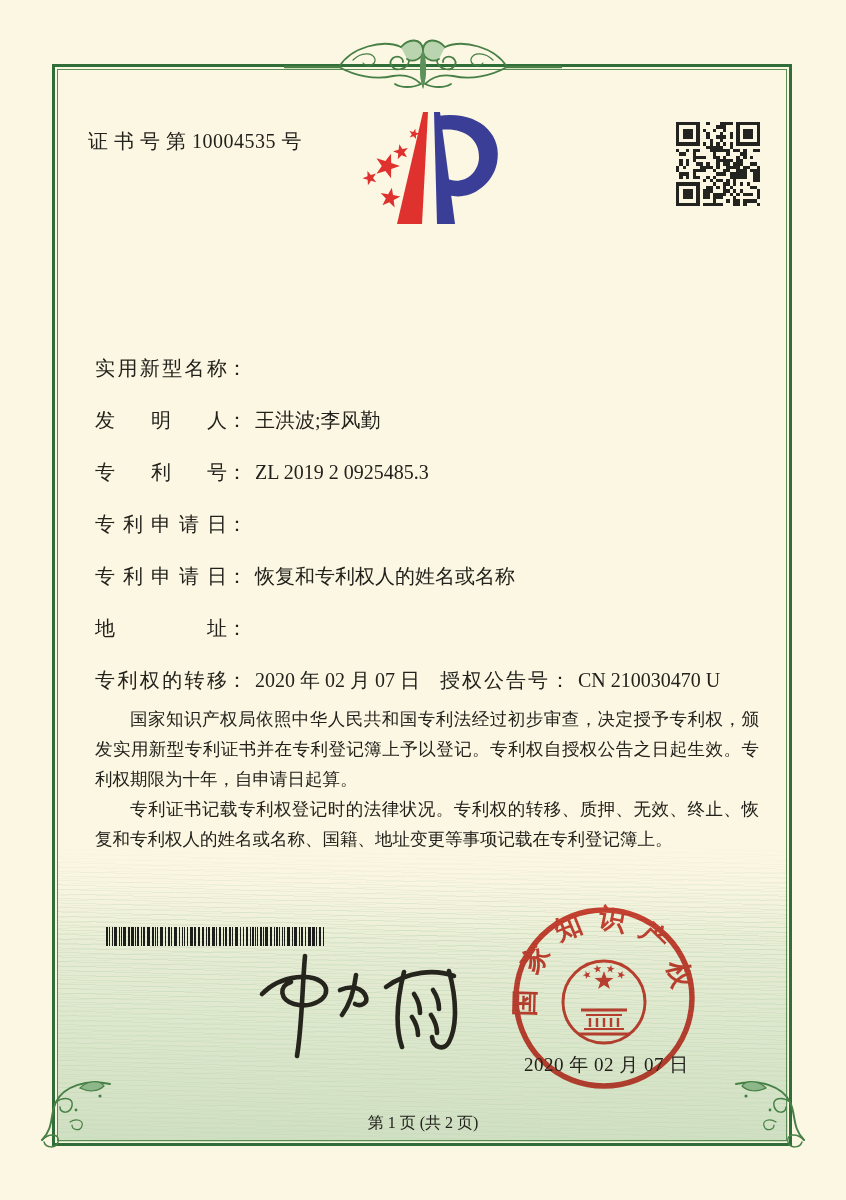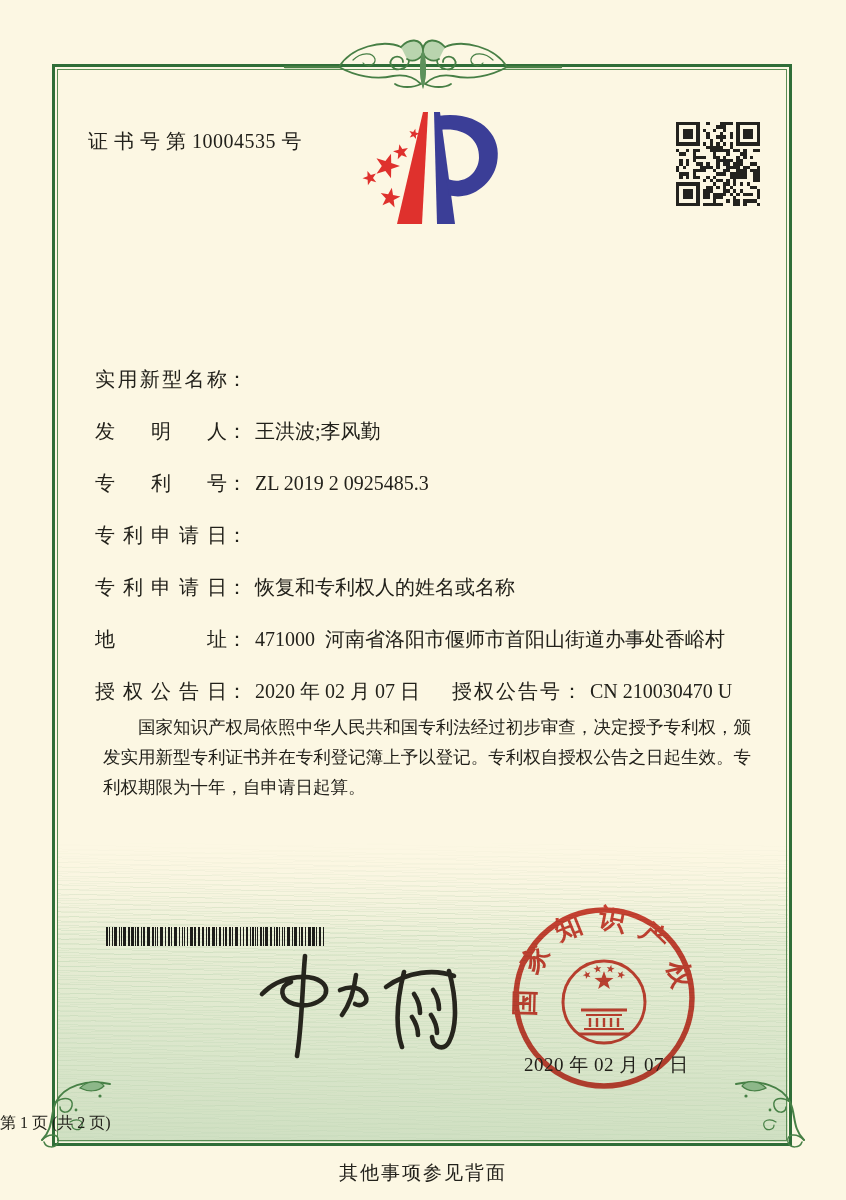--- a/index.html
+++ b/index.html
@@ -19,35 +19,35 @@
             mask-image:linear-gradient(to bottom,transparent 0,#000 95px);}
   .z{position:absolute;z-index:3;}
   .cert-no{left:88px;top:128px;font-size:20px;white-space:pre;letter-spacing:.5px;}
   .logo{left:350px;top:106px;}
   .qr{left:676px;top:122px;width:84px;height:84px;display:grid;
       grid-template-columns:repeat(25,1fr);grid-template-rows:repeat(25,1fr);}
   .qr i{display:block;}
   .qr i.d{background:#23231f;}
   .title{left:0;right:0;top:242px;margin:0;text-align:center;font-size:45px;font-weight:700;
          letter-spacing:7px;text-indent:7px;color:#191712;}
-  .fields{left:95px;top:366px;width:666px;font-size:20px;}
+  .fields{left:95px;top:355px;width:666px;font-size:20px;}
   .row{display:flex;align-items:baseline;height:28px;margin-bottom:24px;white-space:pre;}
   .lab{display:inline-block;width:132px;text-align:justify;text-align-last:justify;}
   .lab2{letter-spacing:2px;}
   .val{margin-left:8px;white-space:pre;}
-  .grp2{margin-left:32px;}
+  .grp2{margin-left:20px;}
   .body-text{left:95px;top:704px;width:664px;font-size:17.5px;line-height:30px;text-align:justify;}
-  .body-text p{margin:8px;text-indent:2em;}
+  .body-text p{margin:0;text-indent:2em;}
   .barcode{left:106px;top:927px;width:224px;height:19px;display:flex;align-items:stretch;z-index:2;}
   .barcode i{display:block;background:#1d1d1a;}
   .commissioner{left:94px;top:988px;font-size:20px;line-height:38px;letter-spacing:3px;}
   .signature{left:228px;top:942px;}
   .seal{left:508px;top:902px;mix-blend-mode:multiply;opacity:.95;}
   .seal-date{left:524px;top:1052px;font-size:19px;white-space:pre;letter-spacing:.5px;z-index:4;}
-  .page-info{left:0;right:0;top:1113px;text-align:left;font-size:16px;white-space:pre;}
+  .page-info{left:0;right:0;top:1113px;text-align:center;font-size:16px;white-space:pre;}
   .back-note{left:0;right:0;top:1160px;text-align:center;font-size:19px;letter-spacing:2px;}
   .ornament{left:283px;top:32px;z-index:2;}
   .corner{z-index:2;}
   .corner-bl{left:30px;top:1076px;}
   .corner-br{left:732px;top:1076px;transform:scaleX(-1);}
 </style>
 </head>
 <body>
 
 <div class="page">
@@ -752,30 +752,31 @@
     <div class="row">
       <span class="lab">专利号</span><span>：</span><span class="val">ZL 2019 2 0925485.3</span>
     </div>
     <div class="row">
       <span class="lab">专利申请日</span><span>：</span>
     </div>
     <div class="row">
       <span class="lab">专利申请日</span><span>：</span><span class="val">恢复和专利权人的姓名或名称</span>
     </div>
     <div class="row">
-      <span class="lab">地址</span><span>：</span><span class="val">471000  河南省洛阳市偃师市首阳山街道办事处香峪村</span>
+      <span class="lab">地址</span><span>：</span>
     </div>
     <div class="row">
-      <span class="lab">授权公告日</span><span>：</span><span class="val">2020 年 02 月 07 日</span>
+      <span class="lab">专利权的转移</span><span>：</span><span class="val">2020 年 02 月 07 日</span>
       <span class="grp2"><span class="lab2">授权公告号</span><span>：</span><span class="val">CN 210030470 U</span></span>
     </div>
   </div>
 
   <div class="z body-text">
     <p>国家知识产权局依照中华人民共和国专利法经过初步审查，决定授予专利权，颁发实用新型专利证书并在专利登记簿上予以登记。专利权自授权公告之日起生效。专利权期限为十年，自申请日起算。</p>
+    <p>专利证书记载专利权登记时的法律状况。专利权的转移、质押、无效、终止、恢复和专利权人的姓名或名称、国籍、地址变更等事项记载在专利登记簿上。</p>
   </div>
 
   <div class="z barcode" id="barcode">
       <i style="width: 2px; margin-right: 1px; flex: 0 0 auto;"></i>
       <i style="width: 1px; margin-right: 2px; flex: 0 0 auto;"></i>
       <i style="width: 1px; margin-right: 1px; flex: 0 0 auto;"></i>
       <i style="width: 3px; margin-right: 2px; flex: 0 0 auto;"></i>
       <i style="width: 1px; margin-right: 1px; flex: 0 0 auto;"></i>
       <i style="width: 1px; margin-right: 1px; flex: 0 0 auto;"></i>
       <i style="width: 3px; margin-right: 2px; flex: 0 0 auto;"></i>
@@ -879,15 +880,14 @@
       <path d="M-18,13 H18" fill="none" stroke-width="2"></path>
       <path d="M-14,16 V25 M-7,16 V25 M0,16 V25 M7,16 V25 M14,16 V25" fill="none" stroke-width="2.4"></path>
       <path d="M-20,27 H20" fill="none" stroke-width="2"></path>
       <path d="M-26,32 H26" fill="none" stroke-width="3"></path>
     </g>
   </svg>
 
   <div class="z seal-date">2020 年 02 月 07 日</div>
 
   <div class="z page-info">第 1 页 (共 2 页)</div>
-  <div class="z back-note">其他事项参见背面</div>
 
 </div>
 
 </body></html>

